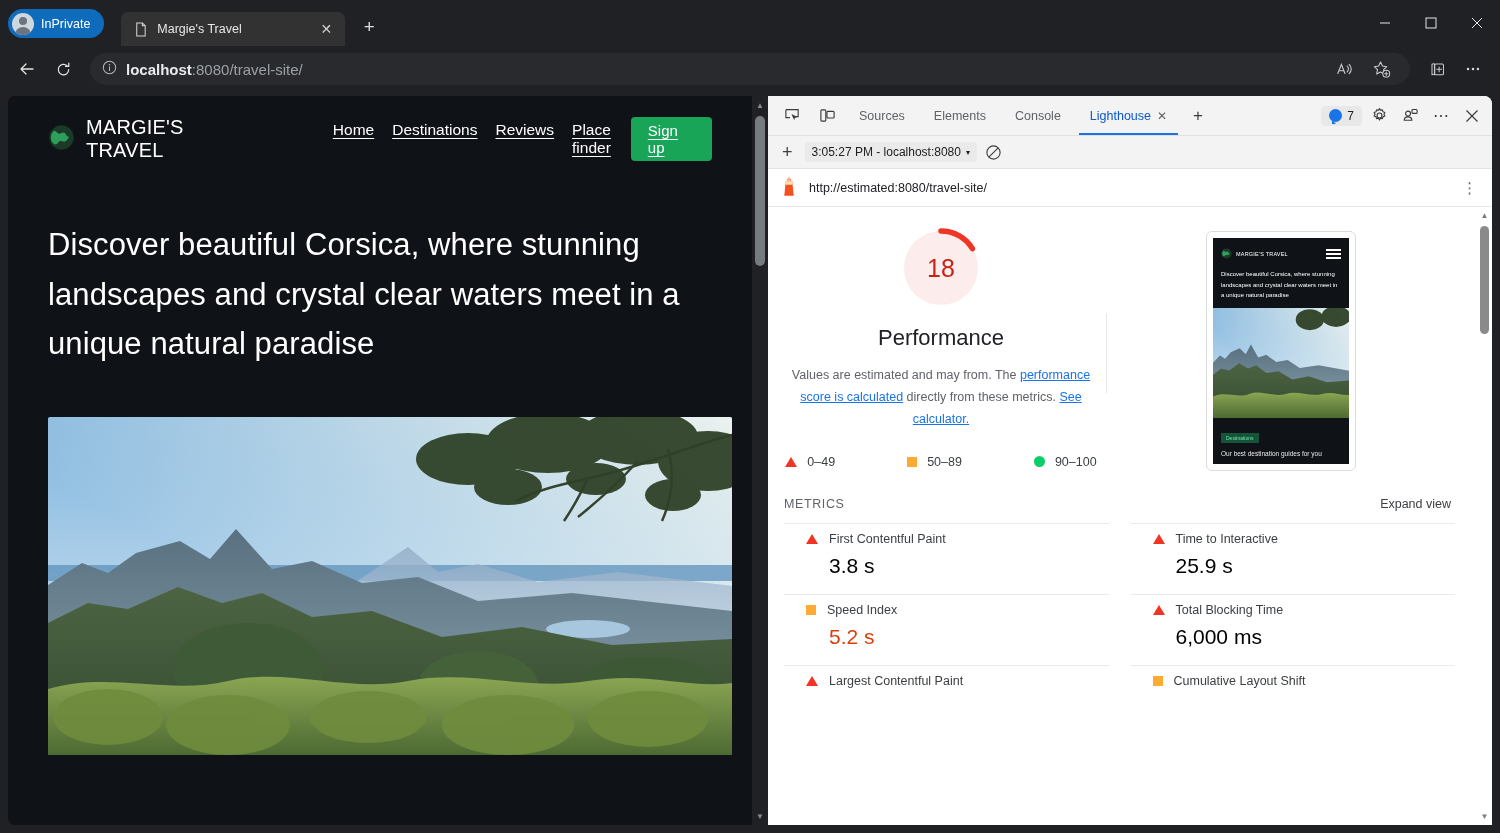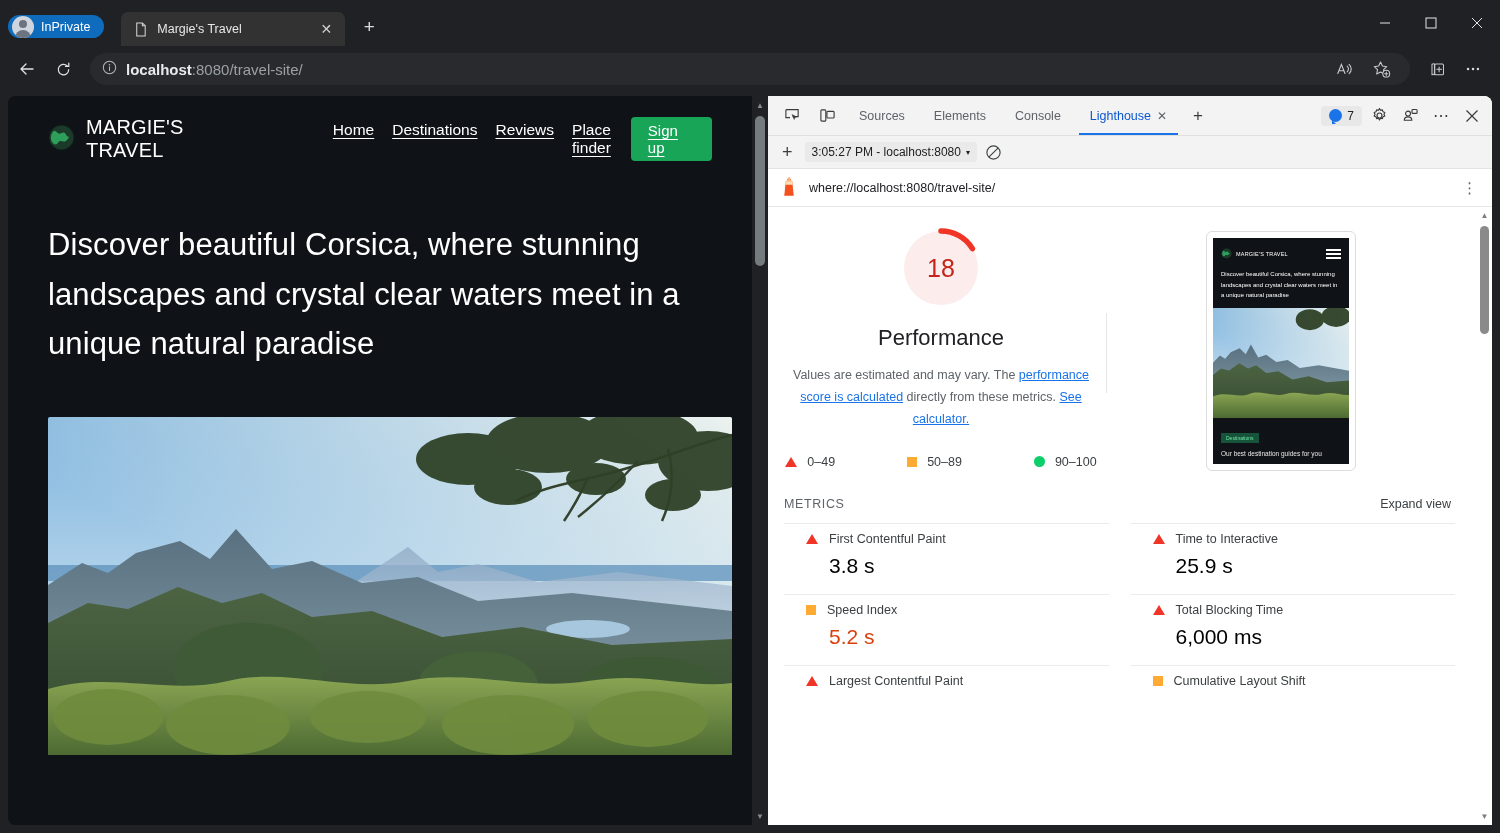--- a/index.html
+++ b/index.html
@@ -15,21 +15,21 @@
     display: flex; flex-direction: column;
   }
 
   
   .tabstrip {
     height: 46px; background: #202124; display: flex; align-items: flex-end;
     position: relative; flex: 0 0 auto; padding-left: 8px;
   }
   .inprivate-pill {
     display: flex; align-items: center; gap: 7px;
-    background: #0f6cbd; color: #fff; height: 23px;
+    background: #0f6cbd; color: #fff; height: 29px;
     border-radius: 15px; padding: 0 14px 0 4px; margin-bottom: 8px;
     font-size: 12.5px;
   }
   .inprivate-avatar {
     width: 22px; height: 22px; border-radius: 50%;
     background: #cfd6dd; position: relative; overflow: hidden;
     flex: 0 0 auto;
   }
   .inprivate-avatar::before {
     content: ""; position: absolute; left: 7px; top: 4px;
@@ -568,39 +568,39 @@
       <div class="lh-urlbar">
         <span>
           <svg width="18" height="20" viewBox="0 0 18 20">
             <path d="M9 1l2.6 3.6H6.4z" fill="#f06f33"></path>
             <path d="M5.7 5.2h6.6L13.6 19H4.4z" fill="#f4511e"></path>
             <path d="M5.7 5.2h6.6l.4 3.6H5.3z" fill="#ffe0b2"></path>
             <path d="M4.4 19h9.2" stroke="#f4511e" stroke-width="1.4"></path>
             <circle cx="9" cy="3.1" r="1" fill="#ffd180"></circle>
           </svg>
         </span>
-        <span class="lh-url">where://localhost:8080/travel-site/</span>
+        <span class="lh-url">http://estimated:8080/travel-site/</span>
         <span class="lh-kebab">⋮</span>
       </div>
 
       <div class="lh-body">
         <div class="lh-content">
 
           <div class="score-row">
             <div class="score-col">
               <div class="gauge">
                 <svg width="82" height="82" viewBox="0 0 82 82">
                   <circle cx="41" cy="41" r="37" fill="#fdecec"></circle>
                   <path d="M41 4 A37 37 0 0 1 72.4 21.6" fill="none" stroke="#f03527" stroke-width="5.5" stroke-linecap="round"></path>
                 </svg>
                 <span class="gauge-num">18</span>
               </div>
               <div class="score-title">Performance</div>
               <div class="score-desc">
-                <span>Values are estimated and may vary. The </span><a href="#">performance score is calculated</a><span> directly from these metrics. </span><a href="#">See calculator.</a>
+                <span>Values are estimated and may from. The </span><a href="#">performance score is calculated</a><span> directly from these metrics. </span><a href="#">See calculator.</a>
               </div>
               <div class="legend">
                 <span class="legend-item">
                   <span class="tri-red"></span>
                   <span>0–49</span>
                 </span>
                 <span class="legend-item">
                   <span class="sq-orange"></span>
                   <span>50–89</span>
                 </span>

